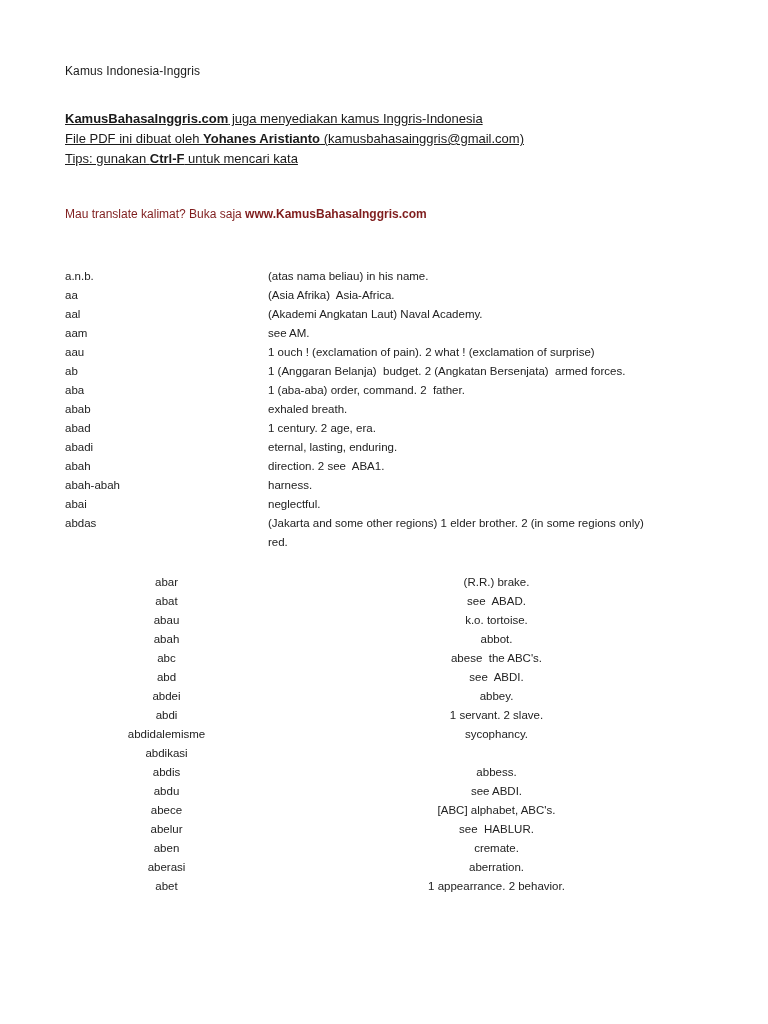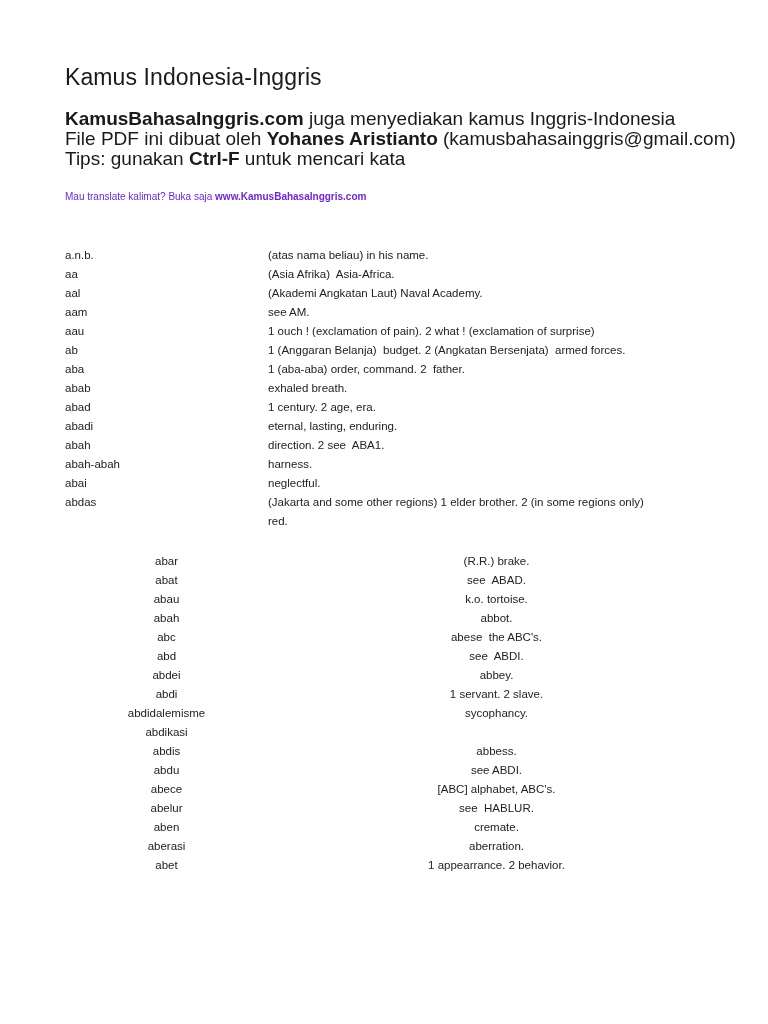--- a/index.html
+++ b/index.html
@@ -17,48 +17,49 @@
   .page {
     position: relative;
     width: 768px;
     height: 1024px;
     background: #ffffff;
   }
   .doc-title {
     position: absolute;
     left: 65px;
     top: 64px;
-    font-size: 23px;
+    font-size: 12px;
     font-weight: 400;
     color: #1a1a1a;
     letter-spacing: 0.1px;
   }
   .intro {
     position: absolute;
     left: 65px;
     top: 109px;
-    font-size: 19px;
+    font-size: 13px;
     line-height: 20px;
     color: #1a1a1a;
     white-space: pre;
+    text-decoration: underline;
   }
   .promo {
     position: absolute;
     left: 65px;
-    top: 187px;
-    font-size: 10px;
+    top: 204px;
+    font-size: 12px;
     line-height: 20px;
-    color: #6d28d9;
+    color: #7f1d1d;
     white-space: pre;
   }
   .bold { font-weight: 700; }
   .entries {
     position: absolute;
     left: 65px;
-    top: 246px;
+    top: 267px;
     width: 660px;
     font-size: 11.5px;
     line-height: 19px;
     color: #222222;
   }
   .group { }
   .group.g2 { margin-top: 0; }
   .group.g3 { margin-top: 21px; text-align: center; }
   .row { display: flex; align-items: flex-start; }
   .word {

